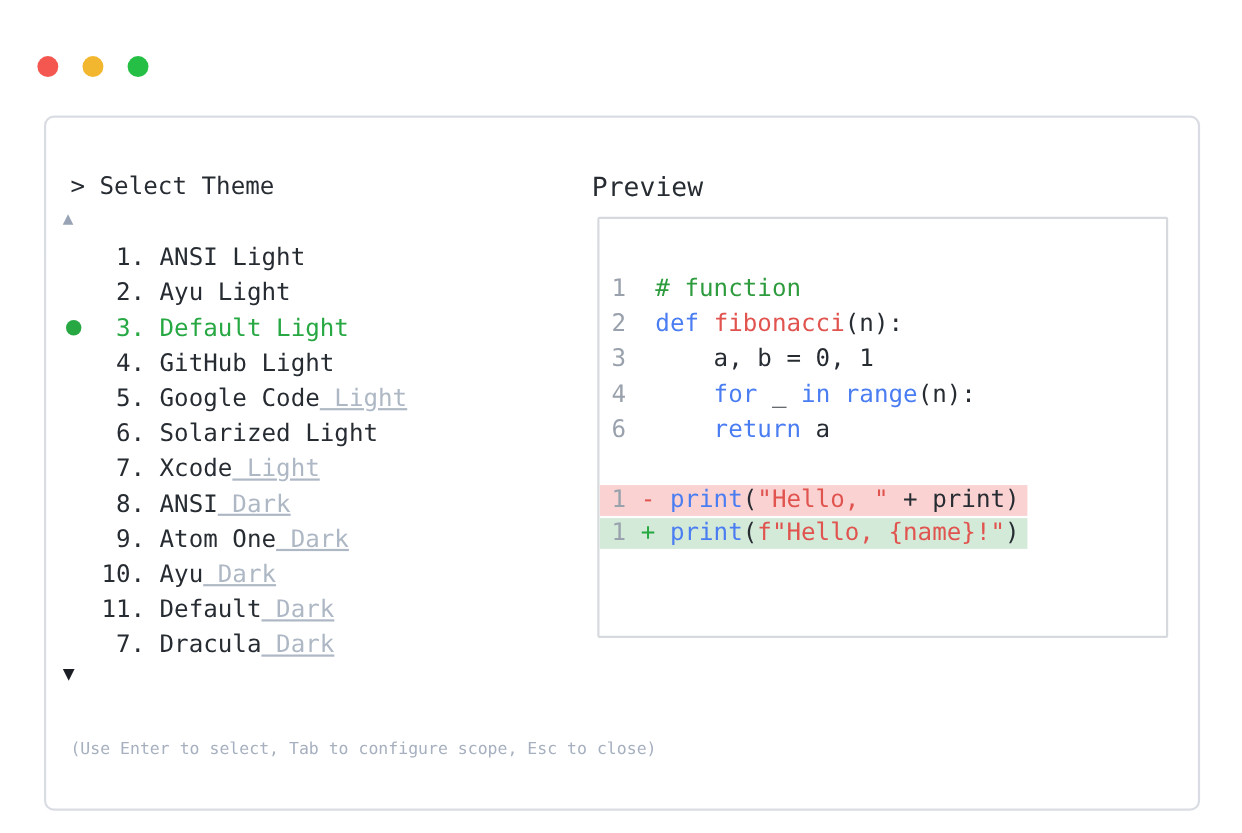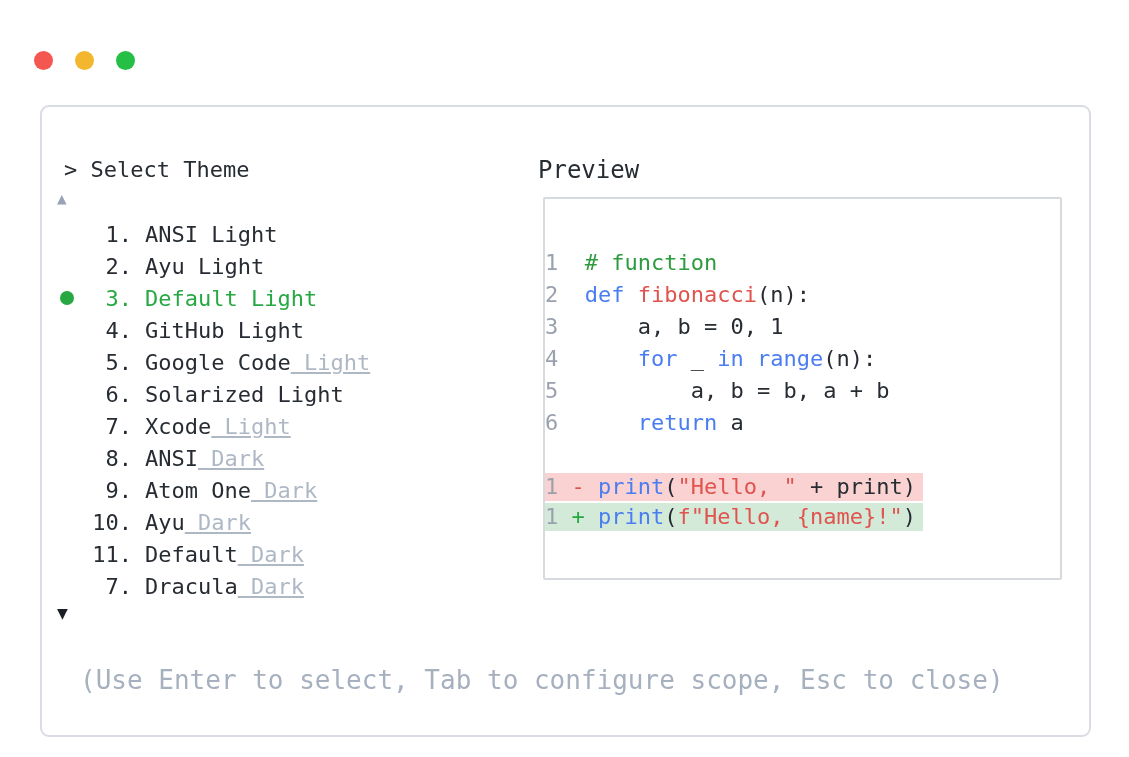--- a/index.html
+++ b/index.html
@@ -14,26 +14,26 @@
   .scroll-hint.up{top:84px;color:var(--scrollUpGray);}
   .scroll-hint.down{top:498px;font-size:18px;color:var(--scrollDownDark);}
   .theme-list{position:absolute;left:0;top:111px;width:480px;}
   .trow{display:flex;align-items:center;height:32px;font-size:22px;color:var(--textDark);cursor:default;}
   .bullet{width:50px;display:flex;justify-content:center;align-items:center;flex:0 0 50px;}
   .dot{width:14px;height:14px;border-radius:50%;background:var(--selectedGreen);}
   .num{width:40px;flex:0 0 40px;text-align:right;white-space:pre;}
   .tlabel{margin-left:13px;white-space:pre;}
   .trow.sel .num,.trow.sel .tlabel{color:var(--selectedGreen);}
   .muted{color:var(--textMuted);text-decoration:underline;}
-  .footer{position:absolute;left:38px;top:560px;font-size:26px;line-height:26px;color:var(--footerText);white-space:pre;}
+  .footer{position:absolute;left:22px;top:560px;font-size:15px;line-height:26px;color:var(--footerText);white-space:pre;}
   .preview-label{position:absolute;left:496px;top:50px;font-size:24px;line-height:26px;color:var(--textDark);}
   .preview-box{position:absolute;left:501px;top:90px;width:515px;height:379px;
                border:2px solid var(--previewBorder);border-radius:2px;background:#fff;overflow:hidden;}
   .code{padding-top:48px;font-size:22px;}
-  .cl{height:32px;line-height:32px;white-space:pre;}
+  .cl{height:32px;line-height:32px;white-space:pre;padding-left:11px;}
   .cl.removed,.cl.added{height:28px;line-height:28px;margin:2px 0;width:fit-content;padding-right:7px;}
   .cl.removed{background:var(--removedBg);}
   .cl.added{background:var(--addedBg);}
   .seg-num{color:var(--lineNumber);}
   .seg-fg{color:var(--textDark);}
   .seg-kw{color:var(--keywordBlue);}
   .seg-fn,.seg-str,.seg-del{color:var(--nameRed);}
   .seg-com{color:var(--commentGreen);}
   .seg-add{color:var(--diffAddGreen);}
 </style>
@@ -122,21 +122,20 @@
     <div class="footer">(Use Enter to select, Tab to configure scope, Esc to close)</div>
 
     <div class="preview-label">Preview</div>
 
     <div class="preview-box">
       <div class="code" id="code">
           <div class="cl normal"><span class="seg-num">1  </span><span class="seg-com"># function</span></div>
           <div class="cl normal"><span class="seg-num">2  </span><span class="seg-kw">def</span><span class="seg-fg"> </span><span class="seg-fn">fibonacci</span><span class="seg-fg">(n):</span></div>
           <div class="cl normal"><span class="seg-num">3  </span><span class="seg-fg">    a, b = 0, 1</span></div>
           <div class="cl normal"><span class="seg-num">4  </span><span class="seg-fg">    </span><span class="seg-kw">for</span><span class="seg-fg"> _ </span><span class="seg-kw">in</span><span class="seg-fg"> </span><span class="seg-kw">range</span><span class="seg-fg">(n):</span></div>
-          <div class="cl normal"><span class="seg-num">5  </span><span class="seg-fg">        a, b = b, a + b</span></div>
           <div class="cl normal"><span class="seg-num">6  </span><span class="seg-fg">    </span><span class="seg-kw">return</span><span class="seg-fg"> a</span></div>
           <div class="cl blank"></div>
           <div class="cl removed"><span class="seg-num">1 </span><span class="seg-del">- </span><span class="seg-kw">print</span><span class="seg-fg">(</span><span class="seg-str">"Hello, "</span><span class="seg-fg"> + print)</span></div>
           <div class="cl added"><span class="seg-num">1 </span><span class="seg-add">+ </span><span class="seg-kw">print</span><span class="seg-fg">(</span><span class="seg-str">f"Hello, {name}!"</span><span class="seg-fg">)</span></div>
         </div>
     </div>
   </div>
 </div>
 
 </body></html>

